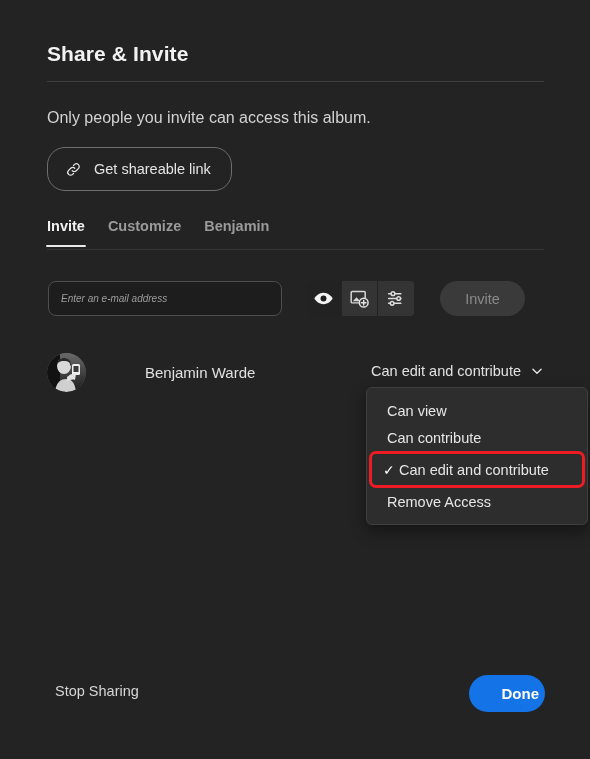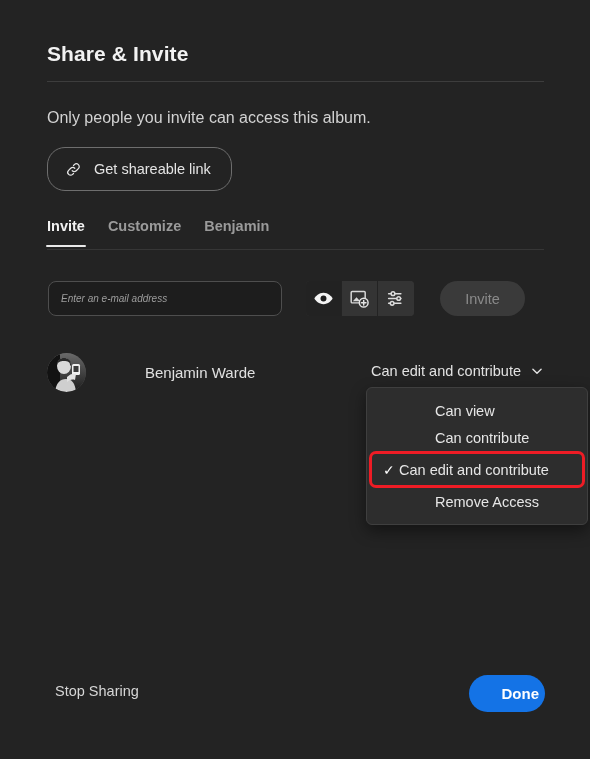--- a/index.html
+++ b/index.html
@@ -233,21 +233,20 @@
   .menu-item {
     position: relative;
     height: 27px;
     display: flex;
     align-items: center;
     padding-left: 20px;
     font-size: 14.5px;
     color: #e6e6e6;
     cursor: pointer;
     white-space: nowrap;
-    margin-left: 48px;
   }
   .menu-item .check {
     position: absolute;
     left: 11px;
     top: 50%;
     transform: translateY(-50%);
     font-size: 14px;
     color: #ffffff;
   }
   .menu-item.highlight {

